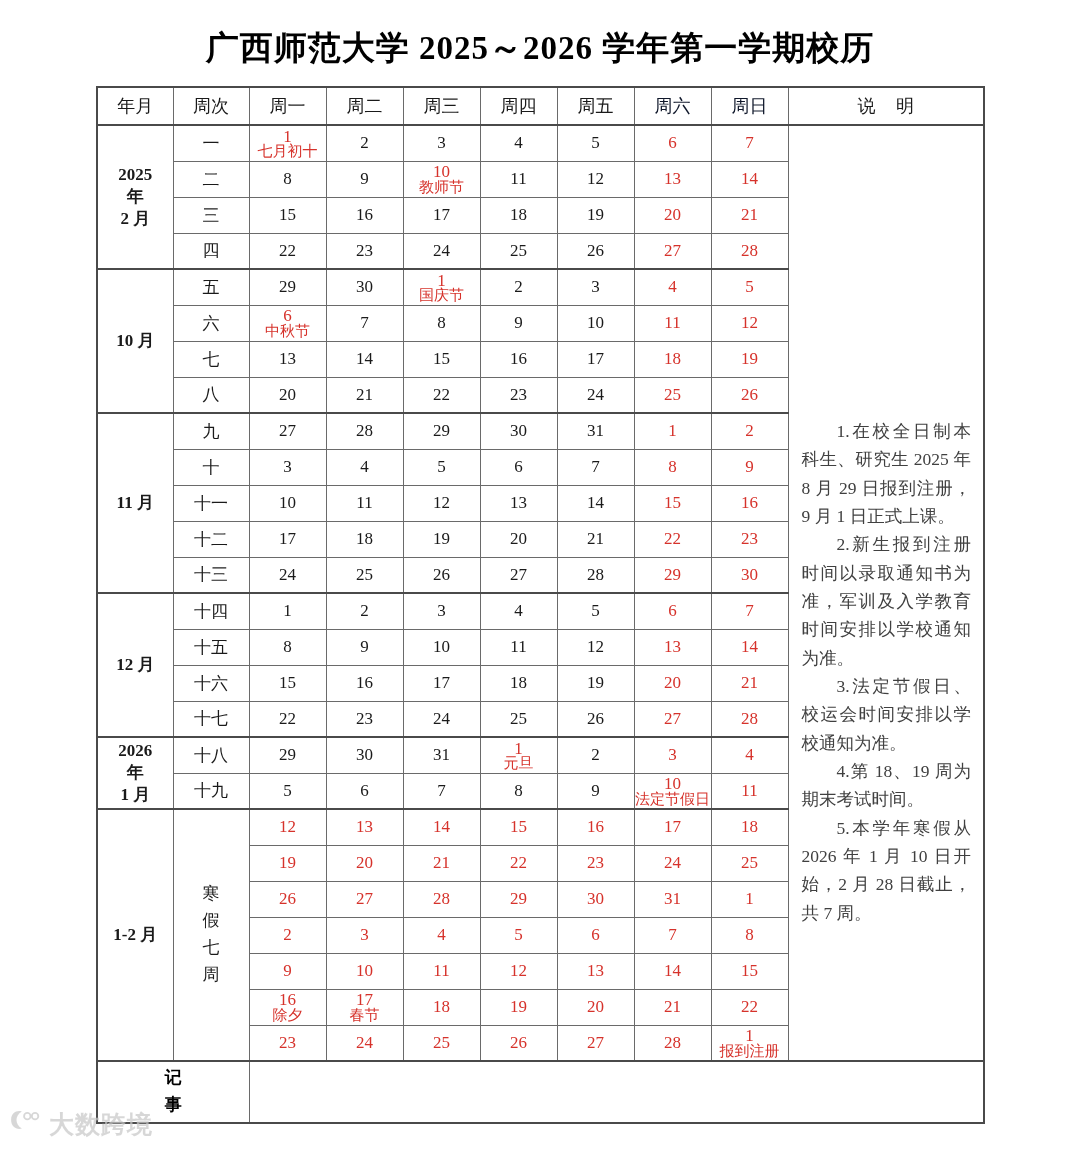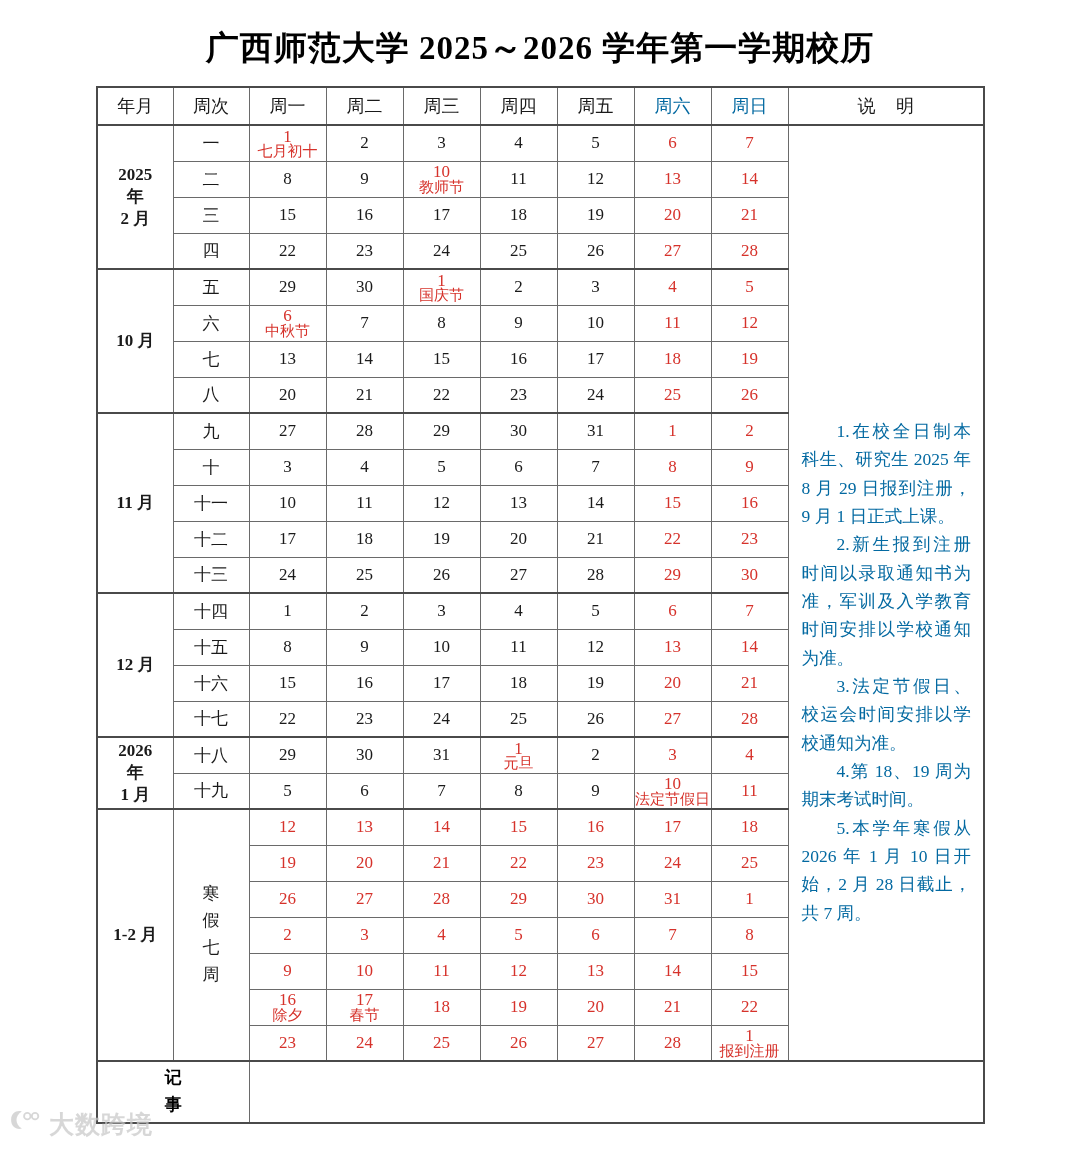--- a/index.html
+++ b/index.html
@@ -63,21 +63,21 @@
   col.c-day  { width: 77px; }
   col.c-note { width: 196px; }
 
   
   tr.head td {
     height: 38px;
     font-weight: normal;
     font-size: 18px;
     border-bottom: 2px solid #4a4a4a;
   }
-  tr.head td.sat, tr.head td.sun { color: #0369a1; }
+  tr.head td.sat, tr.head td.sun { color: #0f172a; }
   tr.head td.notehd { letter-spacing: 8px; padding-left: 8px; margin-top: 16px; }
 
   
   tr.wk td { height: 36px; }
   td.day { font-size: 17px; }
   td.day.red { color: #d6322b; }
   td.wkno { font-size: 17px; color: #222; }
   td.ym {
     font-weight: bold;
     font-size: 17px;
@@ -123,21 +123,21 @@
   td.notes {
     vertical-align: top;
     text-align: left;
     padding: 0;
     border-left: 1px solid #6a6a6a;
   }
   .notes-inner {
     padding: 4px 12px 4px 13px;
     font-size: 17.5px;
     line-height: 1.62;
-    color: #0369a1;
+    color: #404040;
     text-align: justify;
     text-justify: inter-ideograph;
     font-family: "Liberation Serif", "DejaVu Serif", serif;
   }
   .notes-inner p {
     margin: 0;
     text-indent: 2em;
     text-align: justify;
   }
 

